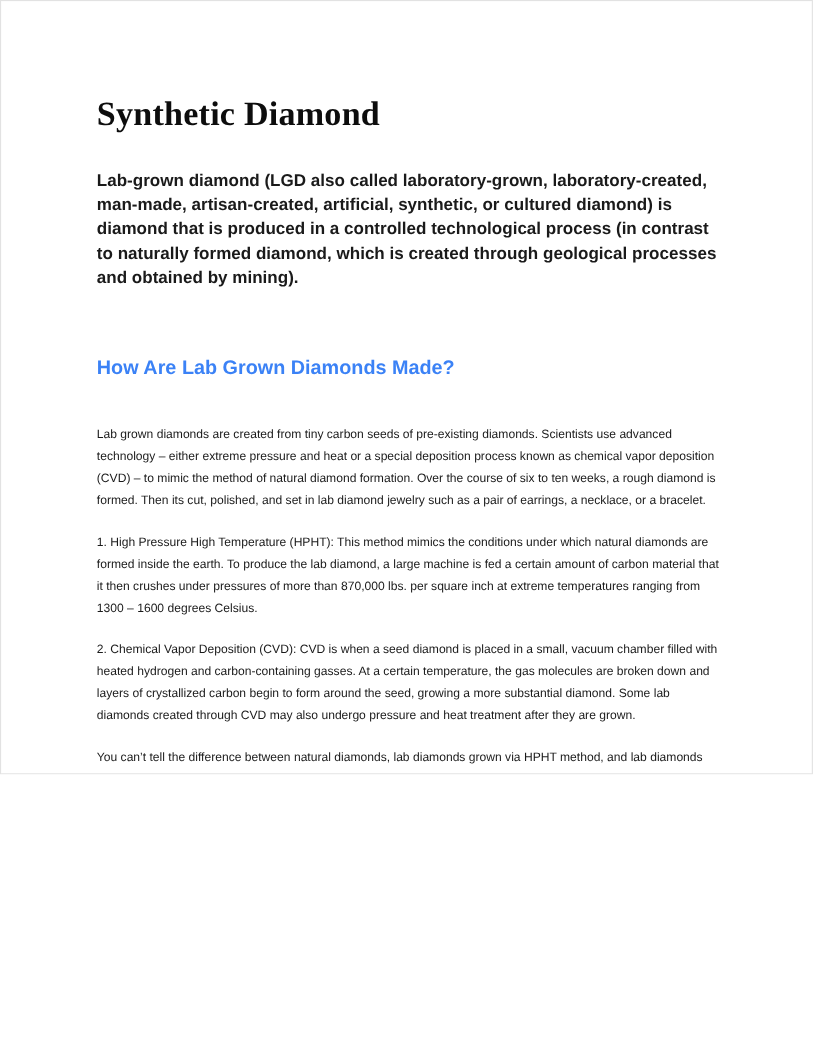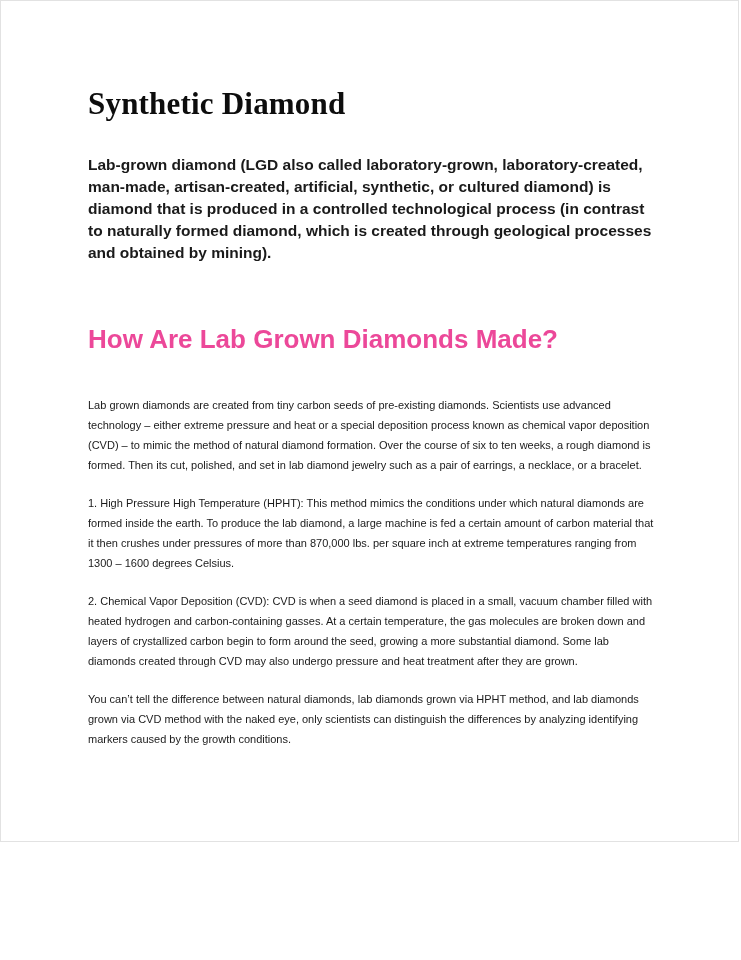--- a/index.html
+++ b/index.html
@@ -4,21 +4,21 @@
 <style>
   html, body {
     margin: 0;
     padding: 0;
     background: #ffffff;
     font-family: "Liberation Sans", sans-serif;
   }
   .page {
     position: relative;
     width: 739px;
-    height: 842px;
+    height: 704px;
     border: 1px solid #e2e2e2;
     background: #ffffff;
     box-sizing: border-box;
     overflow: hidden;
   }
   .content {
     position: absolute;
     top: 0;
     left: 87px;
     width: 568px;
@@ -35,22 +35,22 @@
     margin: 32px 0 0 0;
     font-size: 15.5px;
     line-height: 22px;
     color: #1a1a1a;
     font-weight: bold;
   }
   .section-heading {
     margin: 60px 0 0 0;
     font-family: "Liberation Sans", sans-serif;
     font-weight: bold;
-    font-size: 26px;
-    color: #ec4899;
+    font-size: 18px;
+    color: #3b82f6;
   }
   .body-para {
     margin: 18px 0 0 0;
     font-size: 11px;
     line-height: 20px;
     color: #1a1a1a;
   }
   .body-para.tight {
     margin-top: 8px;
   }

